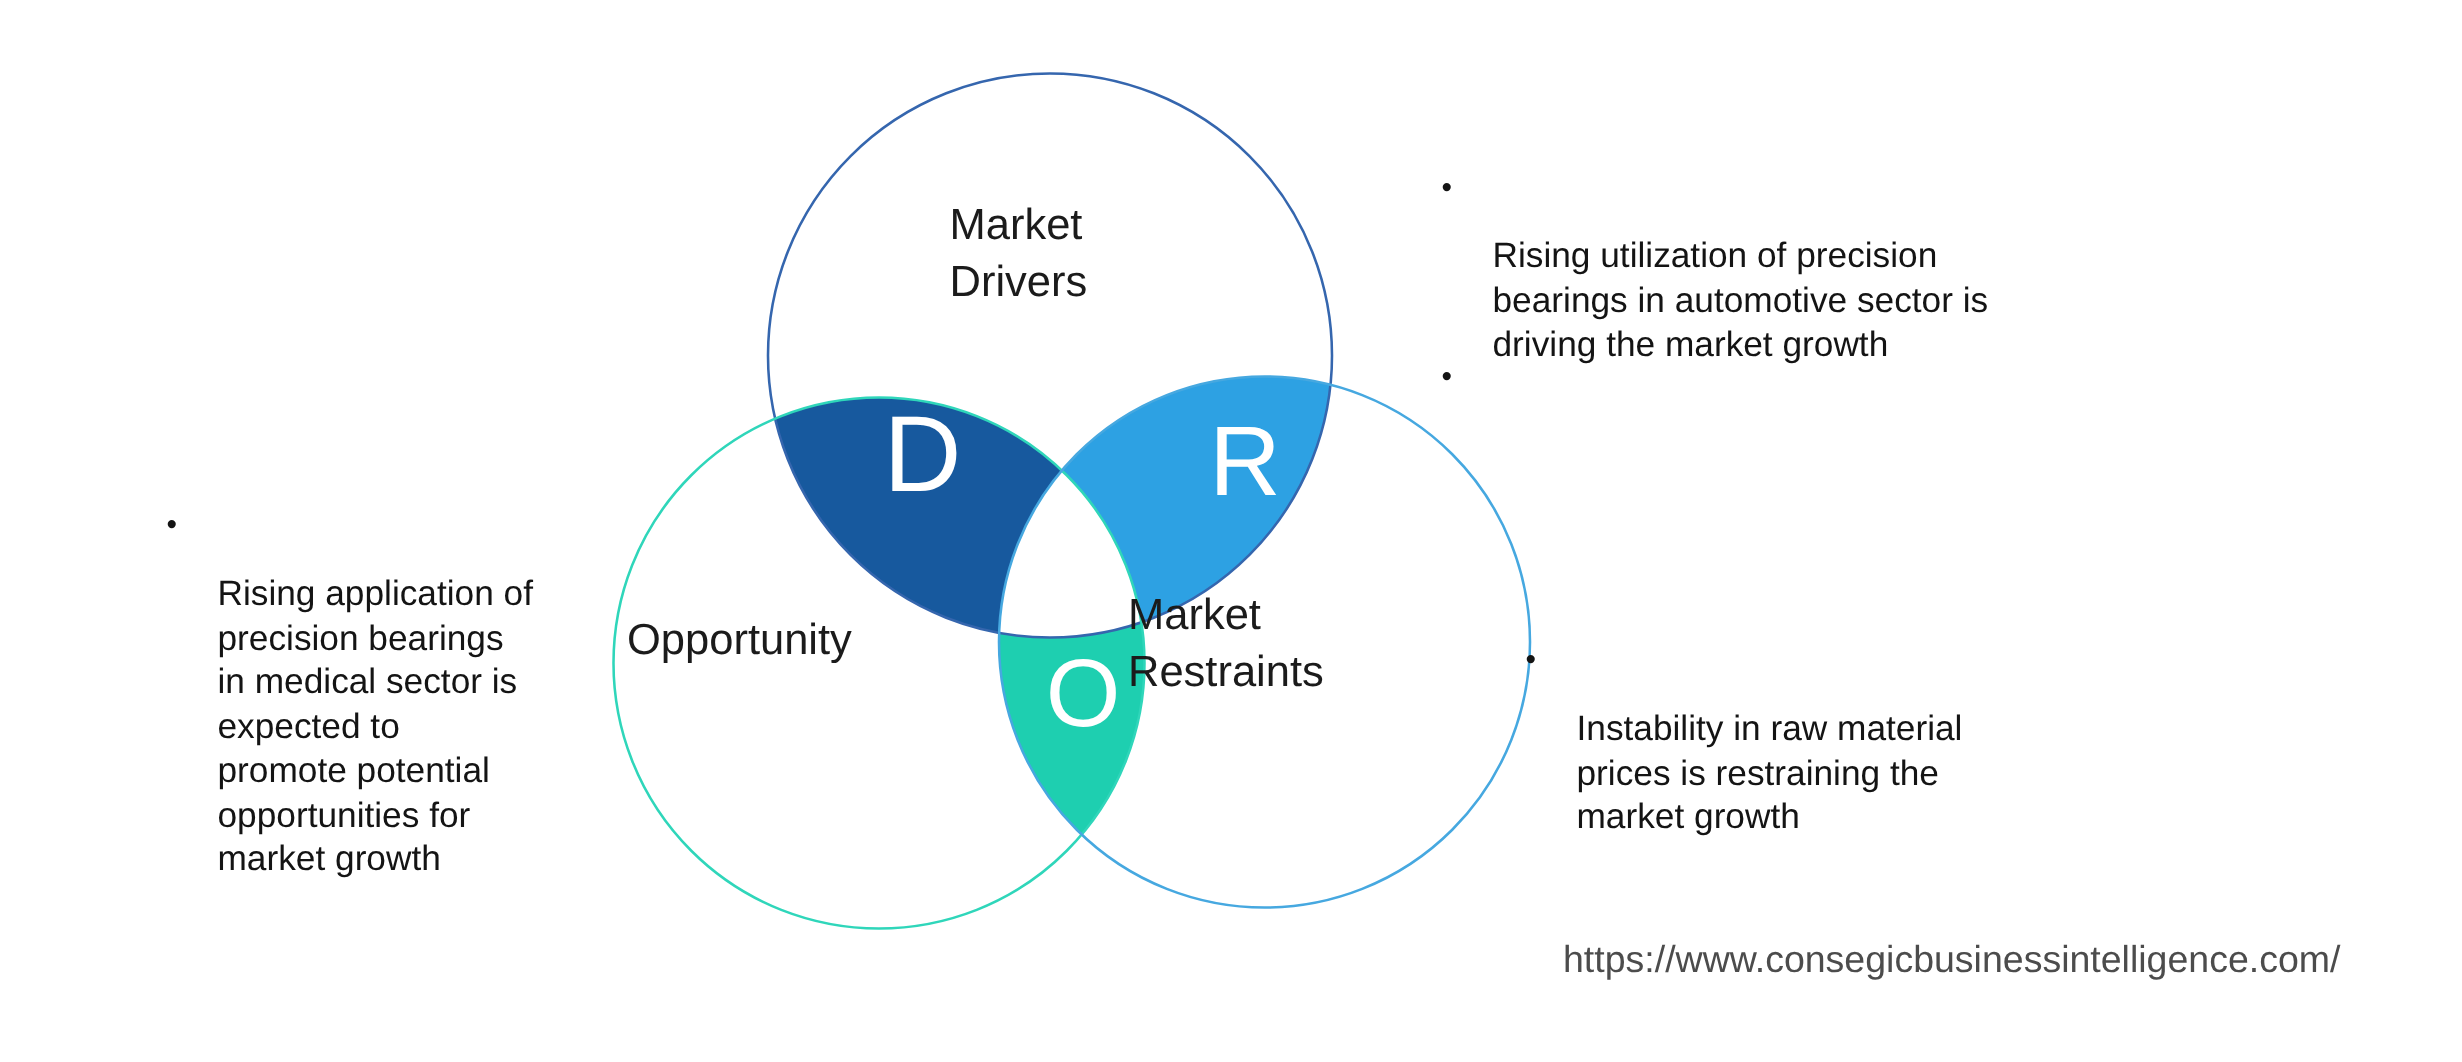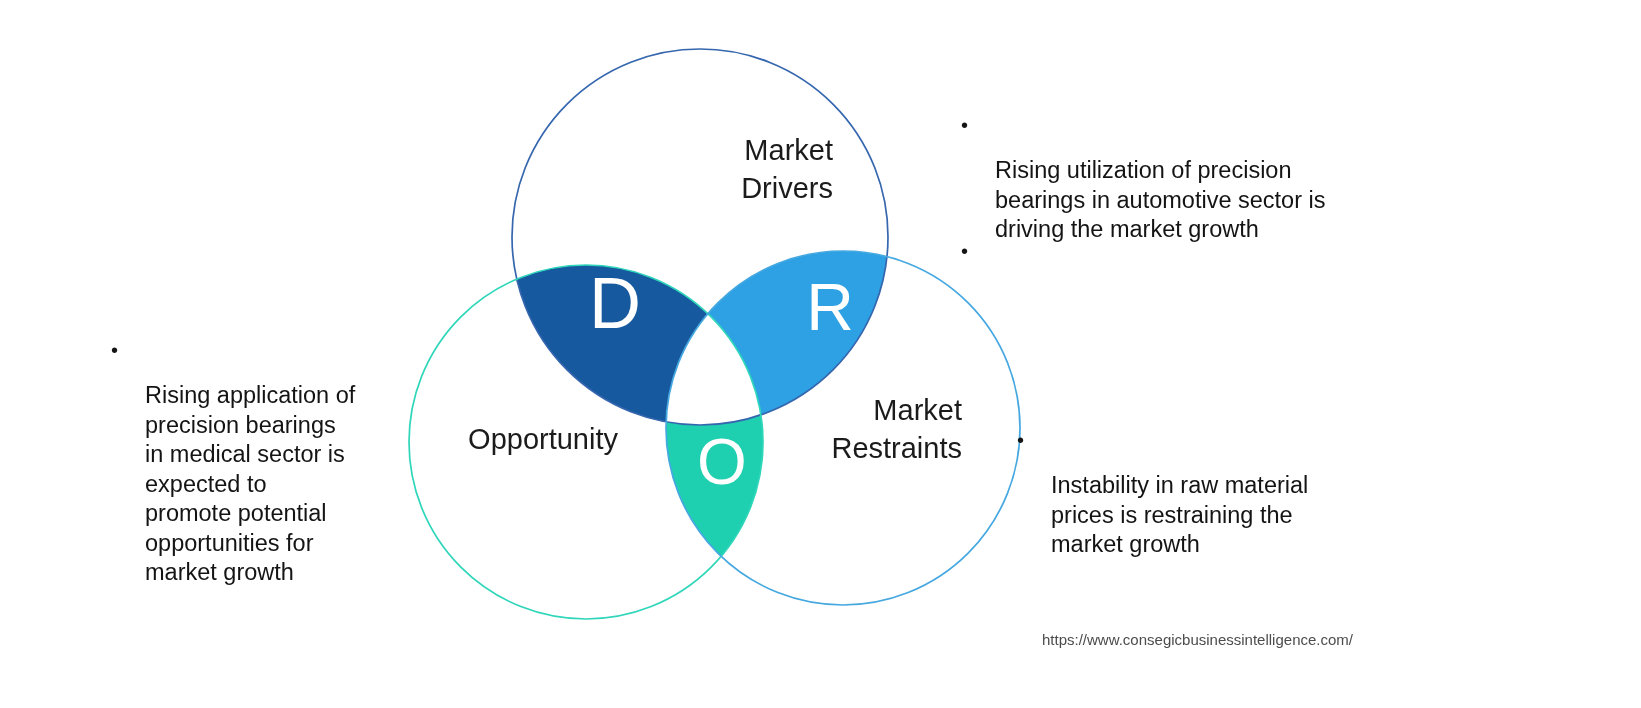--- a/index.html
+++ b/index.html
@@ -21,21 +21,21 @@
     fill: none;
     stroke-width: 1.7px;
   }
   .venn .letter {
     fill: #ffffff;
     text-anchor: middle;
     font-family: "Liberation Sans", sans-serif;
   }
   .vlabel {
     position: absolute;
-    text-align: right;
+    text-align: left;
     font-size: 29px;
     line-height: 38px;
     white-space: pre-line;
     color: #1b1b1b;
   }
   .bullet {
     position: absolute;
     display: flex;
     align-items: flex-start;
     font-size: 23.5px;
@@ -50,21 +50,21 @@
     padding-left: 3px;
   }
   .bullet .btext {
     white-space: pre-line;
     margin-top: 45px;
   }
   .footer-url {
     position: absolute;
     left: 1042px;
     top: 628px;
-    font-size: 15px;
+    font-size: 25px;
     line-height: 24px;
     color: #4c4c4c;
     cursor: pointer;
   }
 </style>
 </head>
 <body>
 
 <div class="canvas">
 
@@ -104,21 +104,21 @@
     <circle class="outline" cx="843" cy="428" r="177" stroke="#46a8e0"></circle>
 
     <text class="letter" x="615" y="303" dominant-baseline="central" style="font-size:72px">D</text>
     <text class="letter" x="830" y="307" dominant-baseline="central" style="font-size:66px">R</text>
     <text class="letter" x="722" y="462" dominant-baseline="central" style="font-size:64px">O</text>
   </svg>
 
   <div class="vlabel" style="left:633px; top:131px; width:200px;">Market
 Drivers</div>
 
-  <div class="vlabel" style="left:418px; top:420px; width:200px;">Opportunity</div>
+  <div class="vlabel" style="left:418px; top:408px; width:200px;">Opportunity</div>
 
   <div class="vlabel" style="left:752px; top:391px; width:210px;">Market
 Restraints</div>
 
   <div class="bullet" style="left:108px; top:336px; width:300px;">
     <span class="dot">•</span>
     <div class="btext">Rising application of
 precision bearings
 in medical sector is
 expected to

